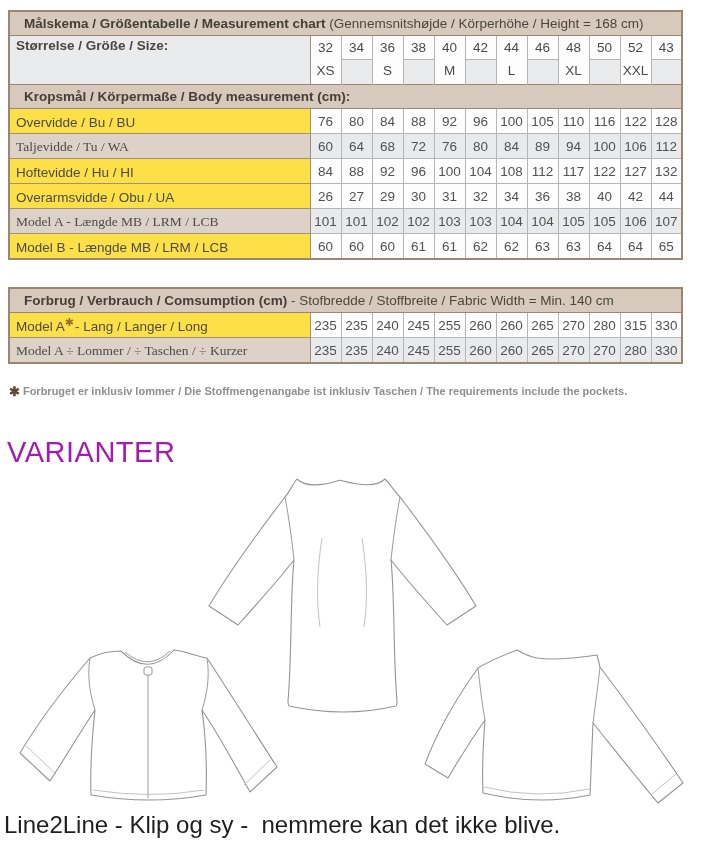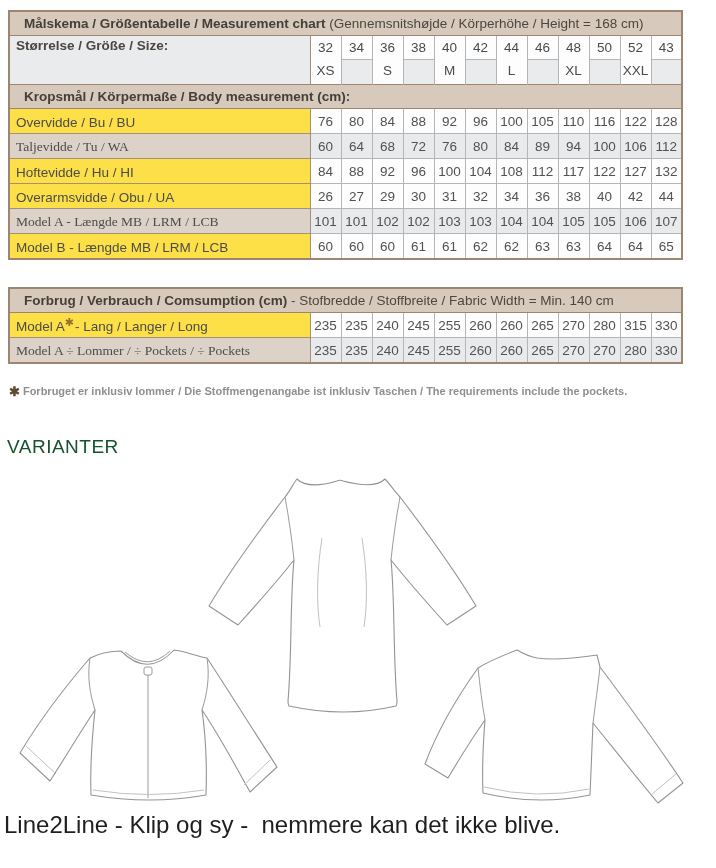--- a/index.html
+++ b/index.html
@@ -29,21 +29,21 @@
   .szbox.tall{height:48px;}
   .szbox.short{height:23px;border-bottom:1px solid #b3b6b9;}
   tr.sizes{height:49px;}
   sup.star{color:#9a6b2b;font-size:11px;line-height:0;position:relative;top:1px;margin-right:1px;}
 
   
   #footnote{position:absolute;left:9px;top:384px;font-size:11px;color:#8f8f8f;font-weight:bold;}
   #footnote .fstar{color:#5f4a2e;font-size:13px;margin-right:3px;vertical-align:-1px;}
 
   
-  #varianter{position:absolute;left:7px;top:436px;font-size:19px;color:#14532d;
+  #varianter{position:absolute;left:7px;top:436px;font-size:29px;color:#a21caf;
              letter-spacing:0.5px;}
   #footer{position:absolute;left:4px;top:811px;font-size:24px;color:#1f1f1f;white-space:pre;}
 
   
   #drawings{position:absolute;left:0;top:465px;}
   .garment{stroke:#949494;stroke-width:1.1;fill:#ffffff;stroke-linejoin:round;}
   .seam{stroke:#9a9a9a;stroke-width:1;fill:none;}
   .faint{stroke:#c2c2c2;stroke-width:1;fill:none;}
 </style>
 </head>
@@ -269,21 +269,21 @@
           <td class="num">255</td>
           <td class="num">260</td>
           <td class="num">260</td>
           <td class="num">265</td>
           <td class="num">270</td>
           <td class="num">280</td>
           <td class="num">315</td>
           <td class="num">330</td>
         </tr>
         <tr class="datarow alt">
-          <td class="lbl">Model A ÷ Lommer / ÷ Pockets / ÷ Pockets</td>
+          <td class="lbl">Model A ÷ Lommer / ÷ Taschen / ÷ Kurzer</td>
           <td class="num">235</td>
           <td class="num">235</td>
           <td class="num">240</td>
           <td class="num">245</td>
           <td class="num">255</td>
           <td class="num">260</td>
           <td class="num">260</td>
           <td class="num">265</td>
           <td class="num">270</td>
           <td class="num">270</td>

